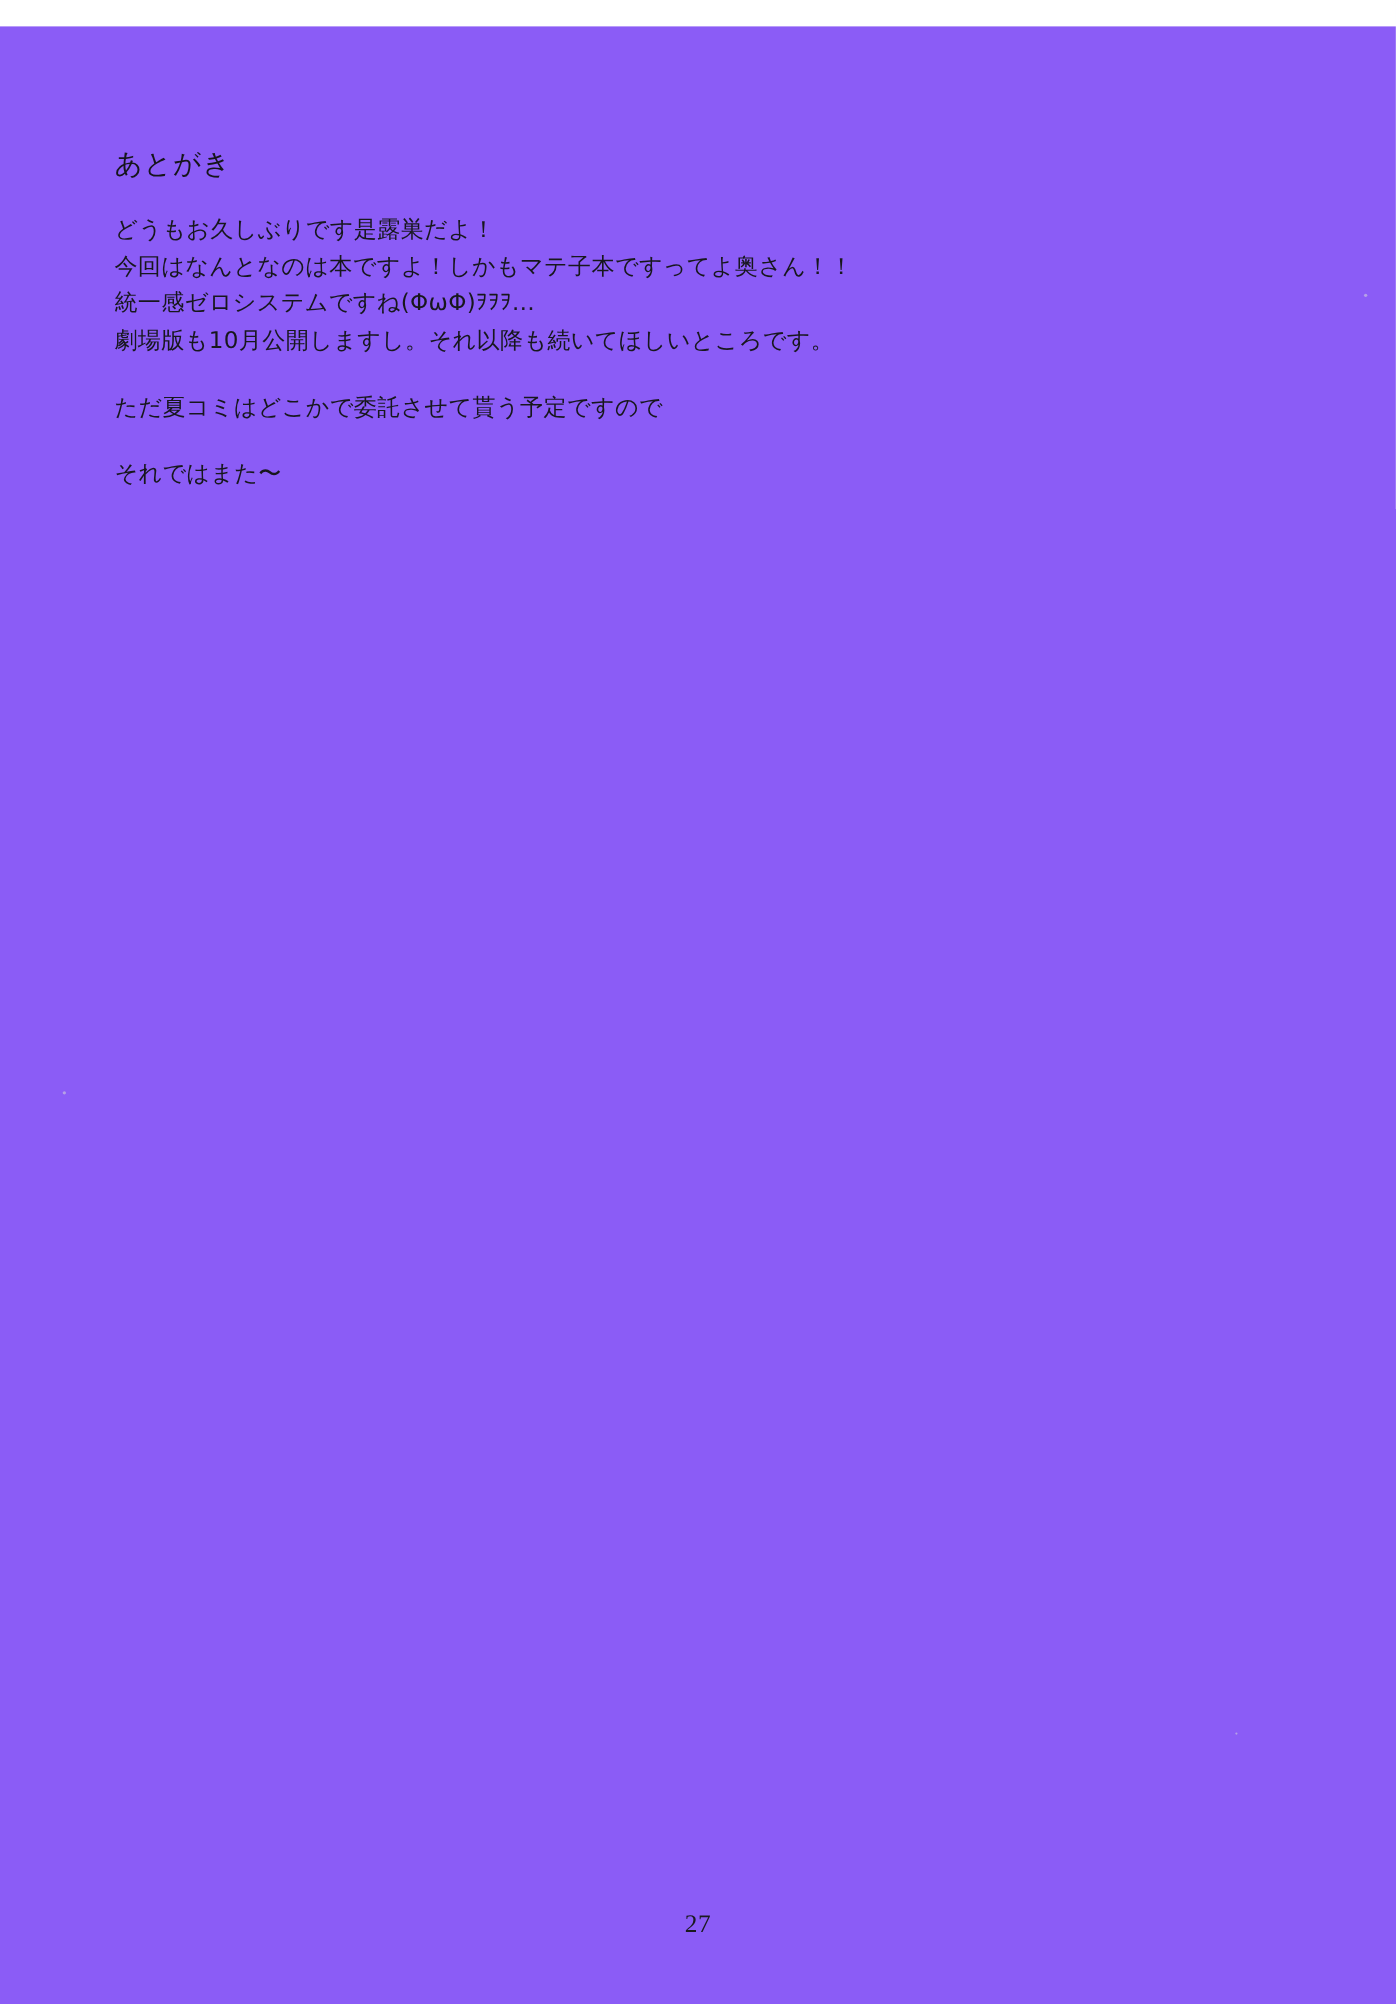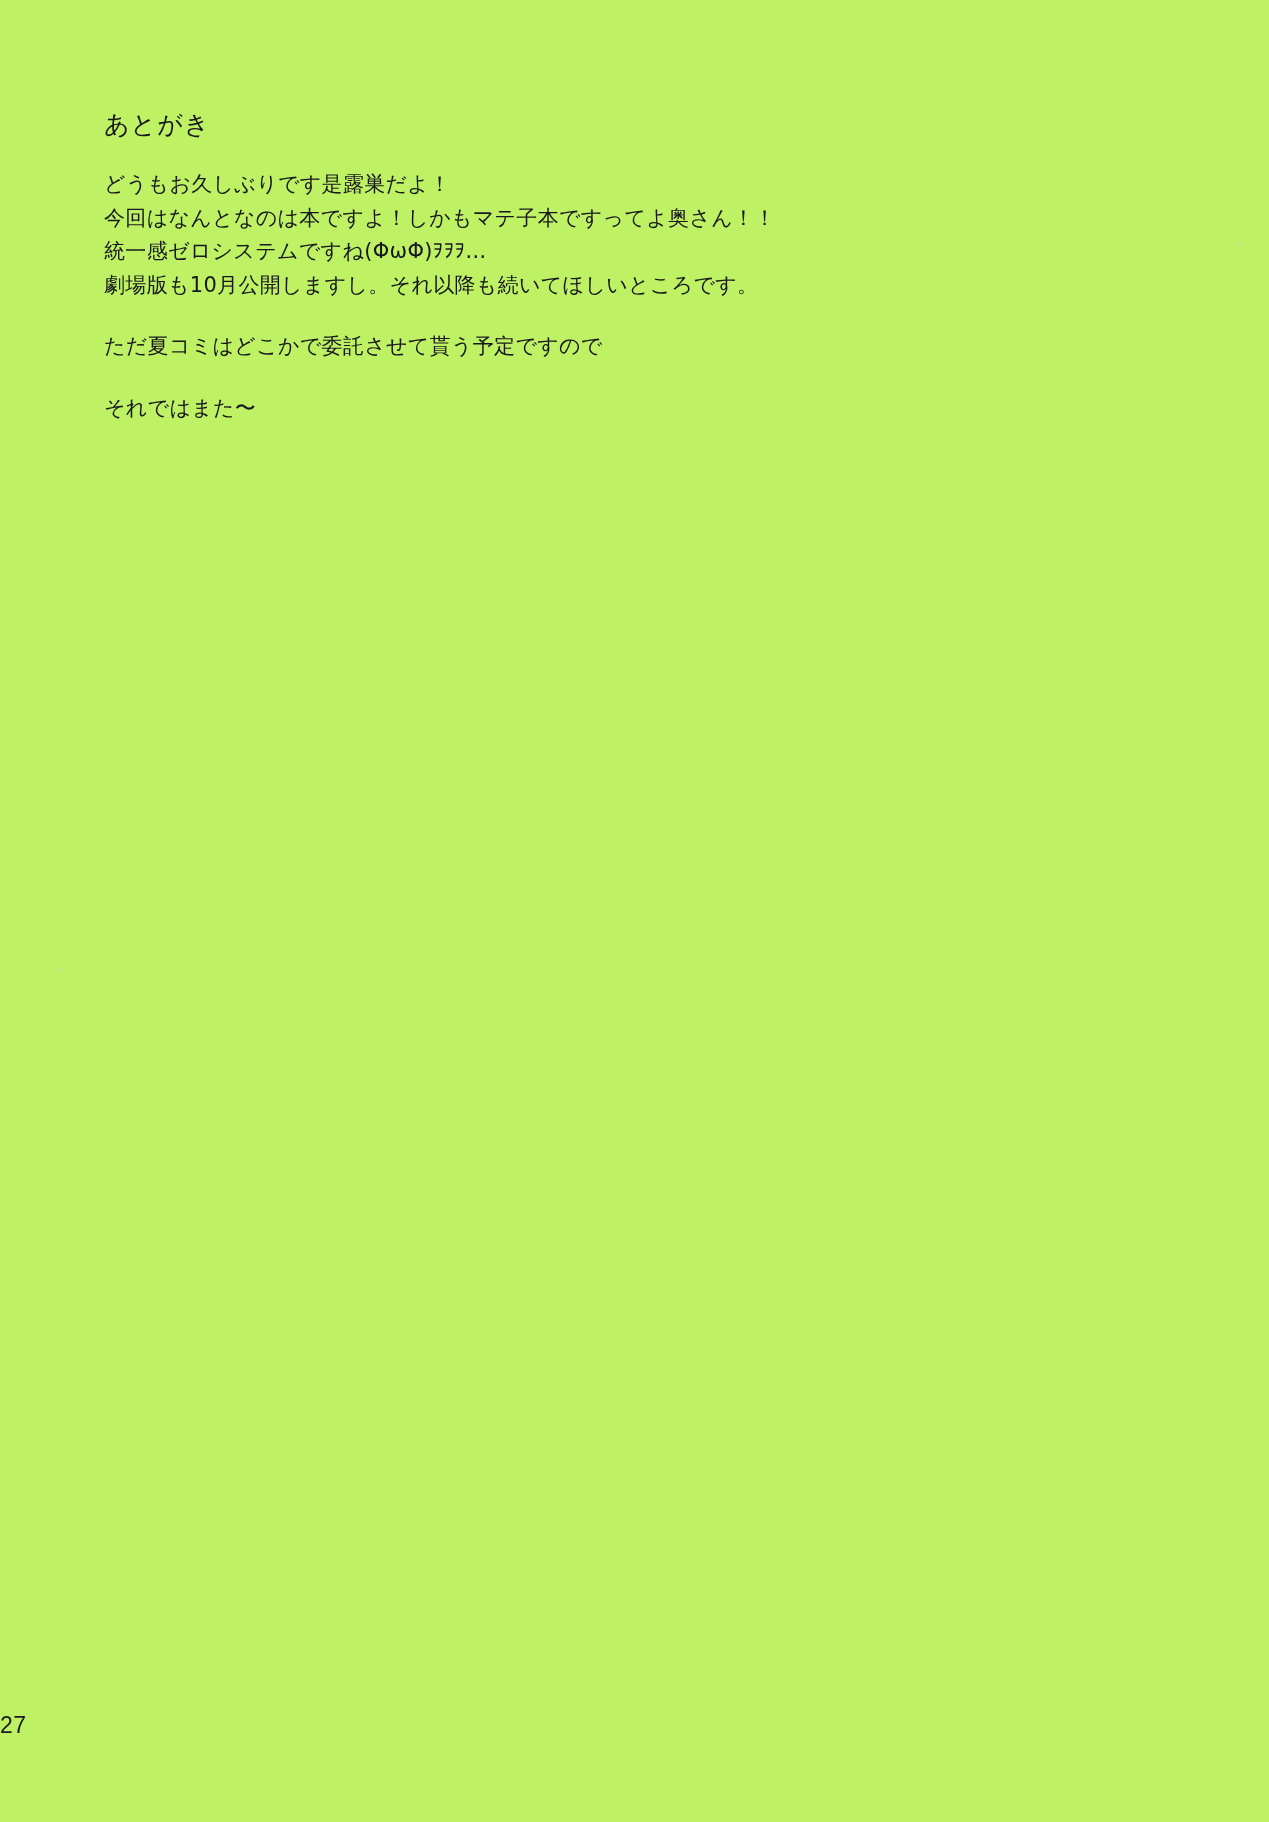--- a/index.html
+++ b/index.html
@@ -13,21 +13,22 @@
     height: 1822px;
     position: relative;
     font-family: "DejaVu Sans", "Liberation Sans", sans-serif;
     color: #1d1d1f;
     overflow: hidden;
   }
 
   .page {
     position: absolute;
     inset: 0;
-    background: #bef264;
+    background: #8b5cf6;
+    margin-top: 24px;
   }
 
   .content {
     position: absolute;
     left: 104px;
     top: 108px;
     width: 1060px;
   }
 
   .heading {
@@ -47,31 +48,32 @@
     font-size: 21px;
     line-height: 33.5px;
     letter-spacing: 0.015em;
     color: #17171c;
     white-space: pre;
     font-weight: 400;
   }
 
   .closing {
     margin-top: 4px;
+    font-family: Liberation Mono, monospace;
   }
 
   .page-number {
     position: absolute;
     left: 0;
     right: 0;
     top: 1712px;
-    text-align: left;
+    text-align: center;
     font-size: 23px;
     color: #1a1a1f;
-    font-family: Liberation Sans, sans-serif;
+    font-family: Liberation Serif, serif;
     letter-spacing: 0.02em;
   }
 
   
   .speck {
     position: absolute;
     background: #d8d8d8;
     border-radius: 50%;
     opacity: 0.55;
   }

